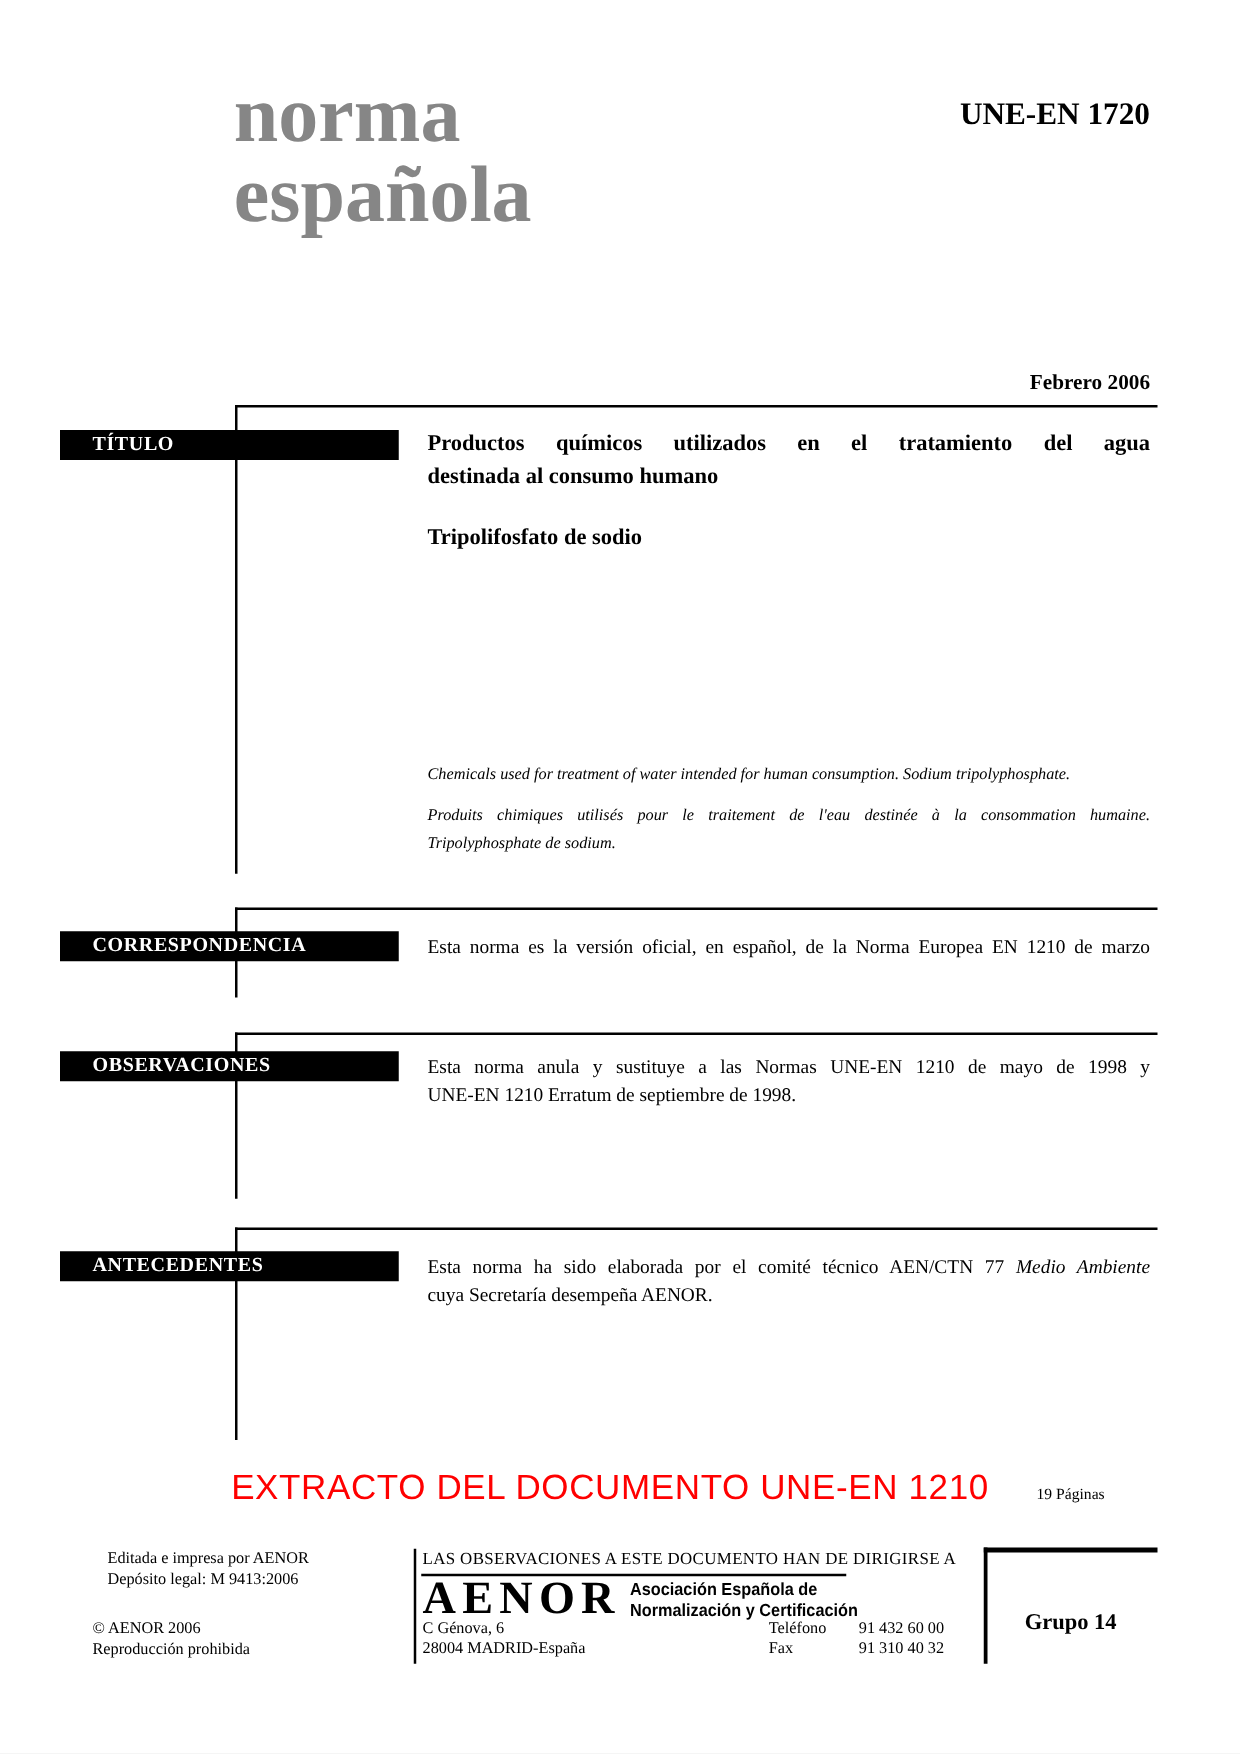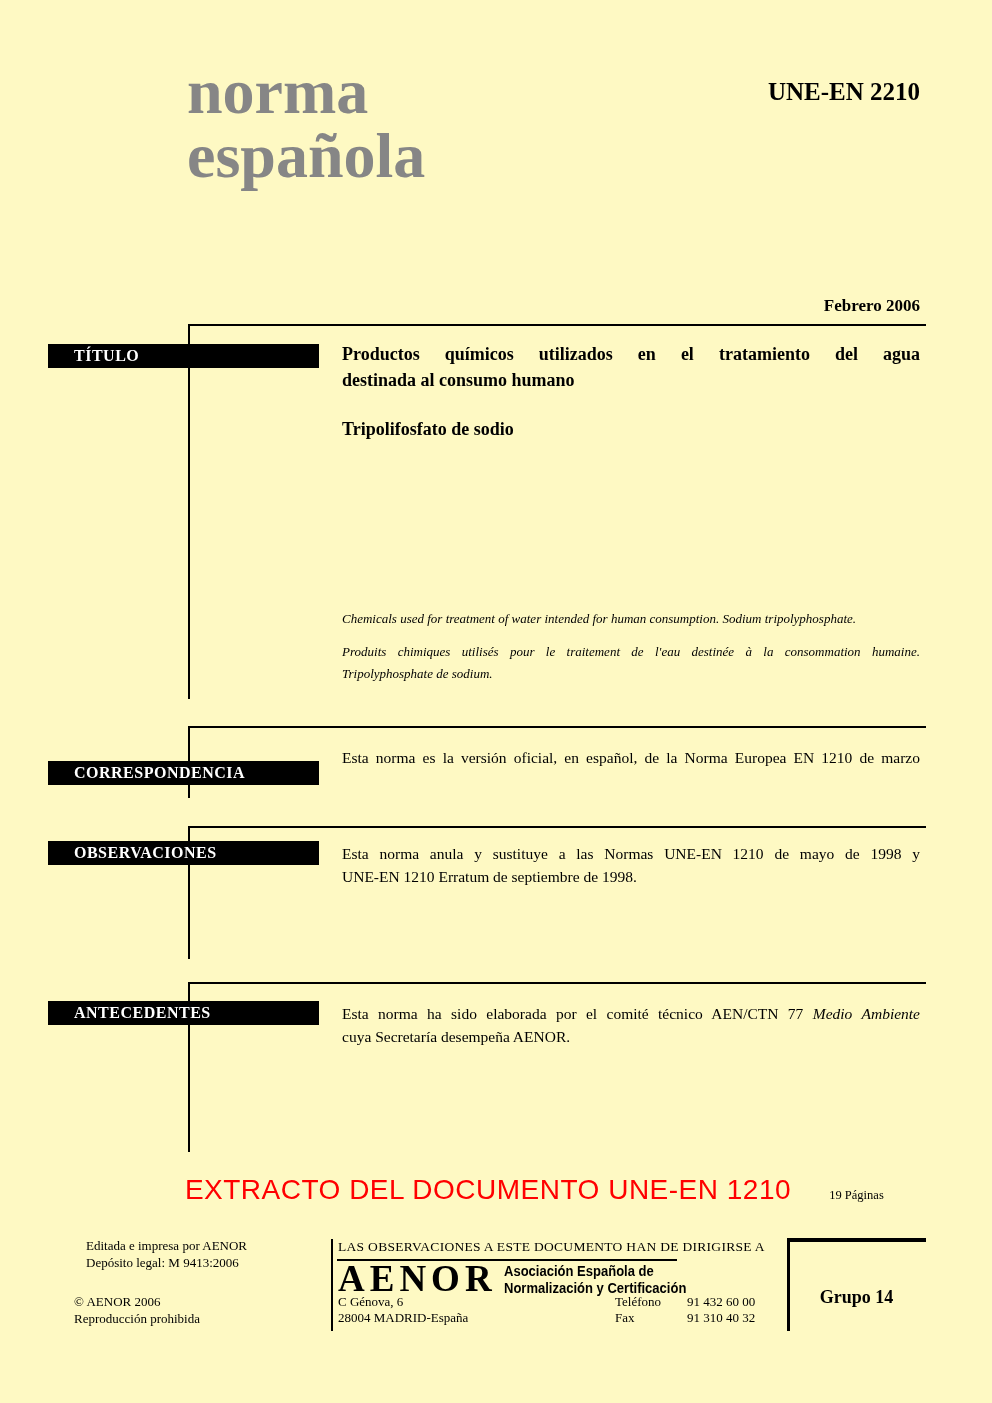--- a/index.html
+++ b/index.html
@@ -1,19 +1,19 @@
 <!DOCTYPE html>
 <html><head>
 <meta charset="utf-8">
 <style>
   * { margin:0; padding:0; box-sizing:border-box; }
   html,body { background:#e6e6e6; }
   .page {
     position:relative; width:992px; height:1403px; margin:0 auto;
-    background:#fef9c3; overflow:hidden; color:#000;
+    background:#ffffff; overflow:hidden; color:#000;
     font-family:"Liberation Serif", serif;
   }
   .abs { position:absolute; }
   .hline { position:absolute; background:#000; height:2px; }
   .vline { position:absolute; background:#000; width:2px; }
 
   .brand {
     position:absolute; left:187px; top:60px;
     font:700 64px/64px "Liberation Serif", serif; color:#868686;
   }
@@ -52,21 +52,21 @@
 </style>
 </head>
 <body>
 
 <div class="page">
 
   <div class="brand">
     <div>norma</div>
     <div>española</div>
   </div>
-  <div class="doccode">UNE-EN 2210</div>
+  <div class="doccode">UNE-EN 1720</div>
   <div class="issue-date">Febrero 2006</div>
 
   <div class="hline" style="left:188px; top:324px; width:738px;"></div>
   <div class="vline" style="left:188px; top:324px; height:375px;"></div>
   <div class="hline" style="left:188px; top:726px; width:738px;"></div>
   <div class="vline" style="left:188px; top:726px; height:72px;"></div>
   <div class="hline" style="left:188px; top:826px; width:738px;"></div>
   <div class="vline" style="left:188px; top:826px; height:133px;"></div>
   <div class="hline" style="left:188px; top:982px; width:738px;"></div>
   <div class="vline" style="left:188px; top:982px; height:170px;"></div>
@@ -76,21 +76,21 @@
   <div class="col title-block">
     <div class="jline">Productos químicos utilizados en el tratamiento del agua</div>
     <div>destinada al consumo humano</div>
   </div>
   <div class="col english">Chemicals used for treatment of water intended for human consumption. Sodium tripolyphosphate.</div>
   <div class="col french">
     <div class="jline">Produits chimiques utilisés pour le traitement de l'eau destinée à la consommation humaine.</div>
     <div>Tripolyphosphate de sodium.</div>
   </div>
 
-  <div class="bar" style="top:745px;margin-top:16px;">CORRESPONDENCIA</div>
+  <div class="bar" style="top:745px;">CORRESPONDENCIA</div>
   <div class="col body-text" style="top:746px;">
     <div class="jline">Esta norma es la versión oficial, en español, de la Norma Europea EN 1210 de marzo</div>
   </div>
 
   <div class="bar" style="top:841px;">OBSERVACIONES</div>
   <div class="col body-text" style="top:842px;">
     <div class="jline">Esta norma anula y sustituye a las Normas UNE-EN 1210 de mayo de 1998 y</div>
     <div>UNE-EN 1210 Erratum de septiembre de 1998.</div>
   </div>
 

